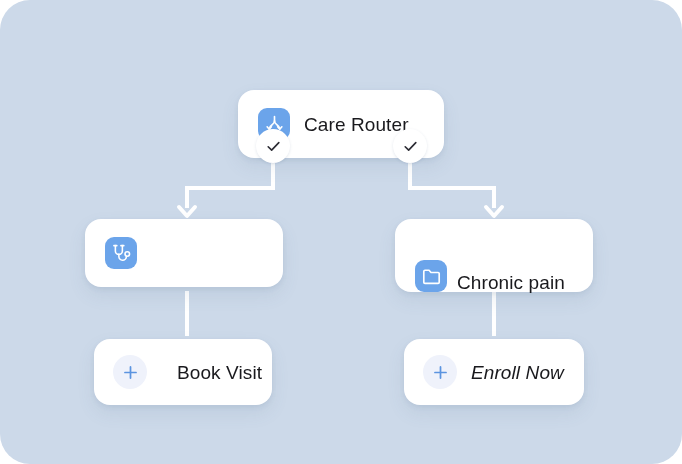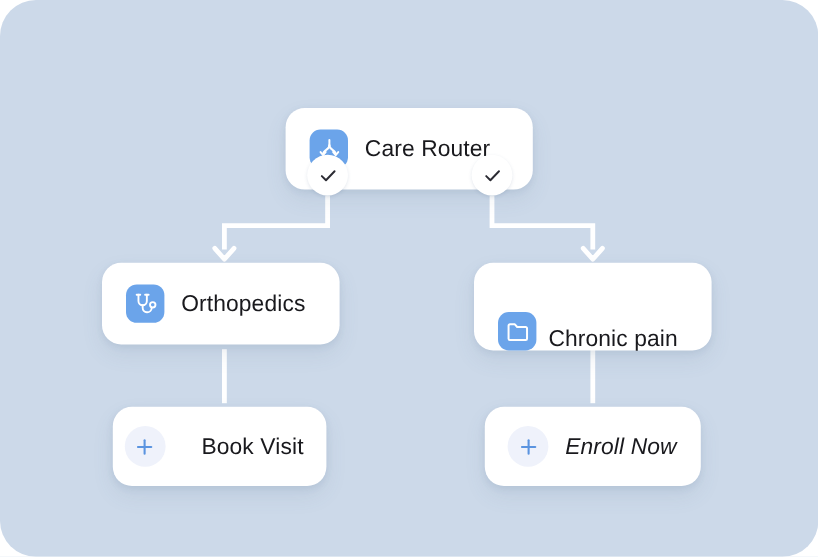--- a/index.html
+++ b/index.html
@@ -75,21 +75,21 @@
     flex: 0 0 auto;
     display: flex;
     align-items: center;
     justify-content: center;
   }
 
   
   #node-root       { left: 238px; top: 58px;  width: 206px; height: 68px;  padding: 0 20px; gap: 14px; margin-top: 32px; }
   #node-ortho      { left: 85px;  top: 219px; width: 198px; height: 68px;  padding: 0 20px; gap: 14px; }
   #node-chronic    { left: 395px; top: 219px; width: 198px; height: 73px;  padding: 0 20px; gap: 10px; align-items: flex-end; }
-  #node-book       { left: 94px;  top: 339px; width: 178px; height: 66px;  padding: 0 19px; gap: 30px; justify-content: flex-end; }
+  #node-book       { left: 94px;  top: 339px; width: 178px; height: 66px;  padding: 0 19px; gap: 30px; }
   #node-enroll     { left: 404px; top: 339px; width: 180px; height: 66px;  padding: 0 19px; gap: 14px; font-style: italic; }
 
   
   .badge {
     position: absolute;
     width: 34px;
     height: 34px;
     border-radius: 50%;
     background: #ffffff;
     display: flex;
@@ -156,21 +156,20 @@
   <div class="node" id="node-ortho">
     <span class="tile">
       <svg width="21" height="21" viewBox="0 0 24 24" fill="none" stroke="#ffffff" stroke-width="1.8" stroke-linecap="round" stroke-linejoin="round">
         <path d="M5 3 L5 9 A4 4 0 0 0 13 9 L13 3"></path>
         <path d="M3.3 3 L6.7 3"></path>
         <path d="M11.3 3 L14.7 3"></path>
         <path d="M9 13 L9 15.2 A4.2 4.2 0 0 0 17.6 15.6"></path>
         <circle cx="18.6" cy="12.6" r="2.6"></circle>
       </svg>
     </span>
-    <span class="node-label">Orthopedics</span>
   </div>
 
   <div class="node" id="node-chronic">
     <span class="tile">
       <svg width="21" height="21" viewBox="0 0 24 24" fill="none" stroke="#ffffff" stroke-width="1.9" stroke-linecap="round" stroke-linejoin="round">
         <path d="M3.2 18.6 L3.2 6.2 A1.3 1.3 0 0 1 4.5 4.9 L9.2 4.9 L11.4 7.4 L19.5 7.4 A1.3 1.3 0 0 1 20.8 8.7 L20.8 18.6 A1.3 1.3 0 0 1 19.5 19.9 L4.5 19.9 A1.3 1.3 0 0 1 3.2 18.6 Z"></path>
       </svg>
     </span>
     <span class="node-label">Chronic pain</span>
   </div>

